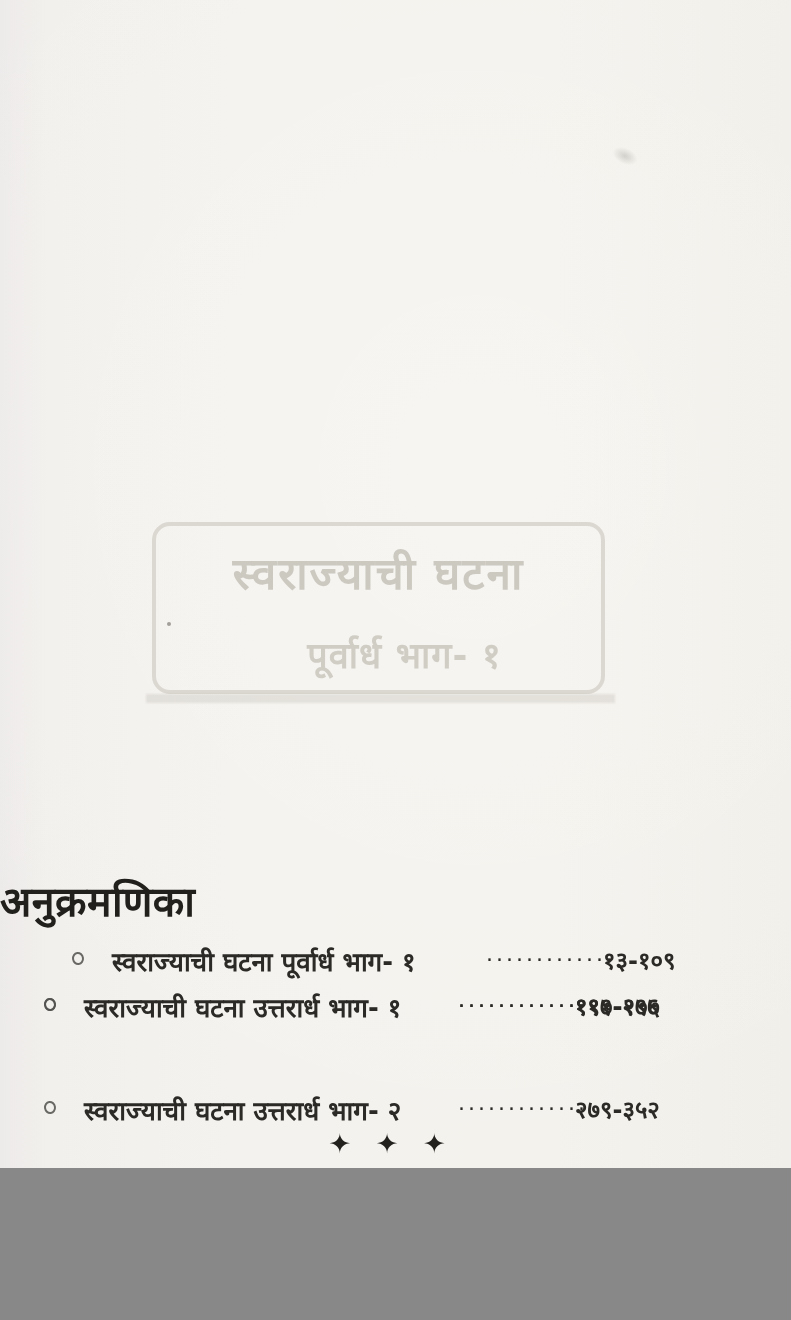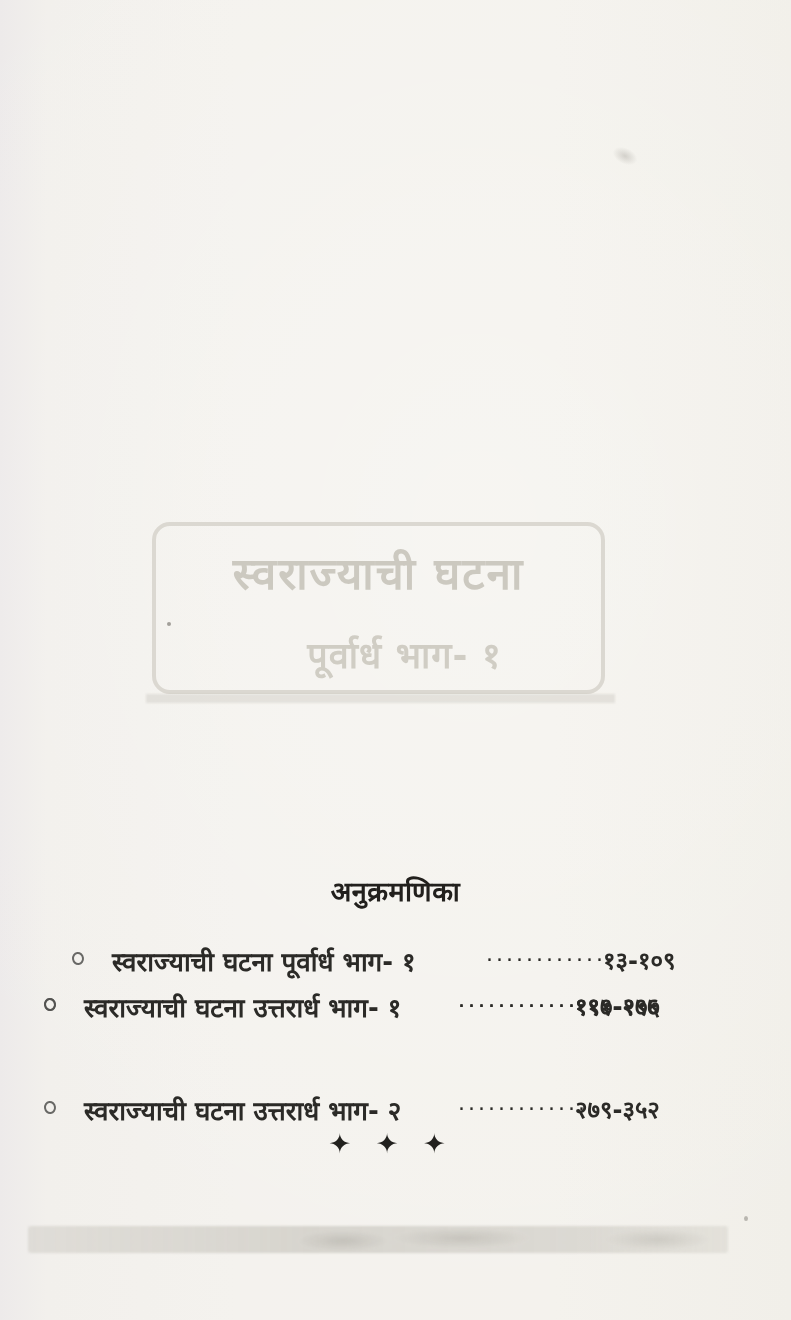--- a/index.html
+++ b/index.html
@@ -4,21 +4,21 @@
 <style>
   html, body {
     margin: 0;
     padding: 0;
     background: #888;
     font-family: "DejaVu Sans", "Liberation Sans", sans-serif;
   }
   #scan-page {
     position: relative;
     width: 791px;
-    height: 1320px;
+    height: 1168px;
     margin: 0 auto;
     overflow: hidden;
     background:
       radial-gradient(120% 90% at 60% 40%, rgba(255,255,255,0.25), rgba(0,0,0,0) 70%),
       linear-gradient(90deg, #edeaea 0%, #f2f0ec 6%, #f4f2ee 30%, #f4f2ed 70%, #f1efe9 100%);
     color: #2b2a27;
   }
   
   .ghost-box {
     position: absolute;
@@ -61,22 +61,22 @@
     font-weight: bold;
     color: #d0cdc4;
     letter-spacing: 1px;
     padding-left: 26px;
   }
   .toc-heading {
     position: absolute;
     left: 0;
     top: 872px;
     width: 100%;
-    text-align: center;
-    font-size: 27px;
+    text-align: left;
+    font-size: 41px;
     font-weight: bold;
     color: #22201d;
     letter-spacing: 0.5px;
   }
   .toc-row {
     position: absolute;
     left: 0;
     width: 791px;
     height: 46px;
   }

